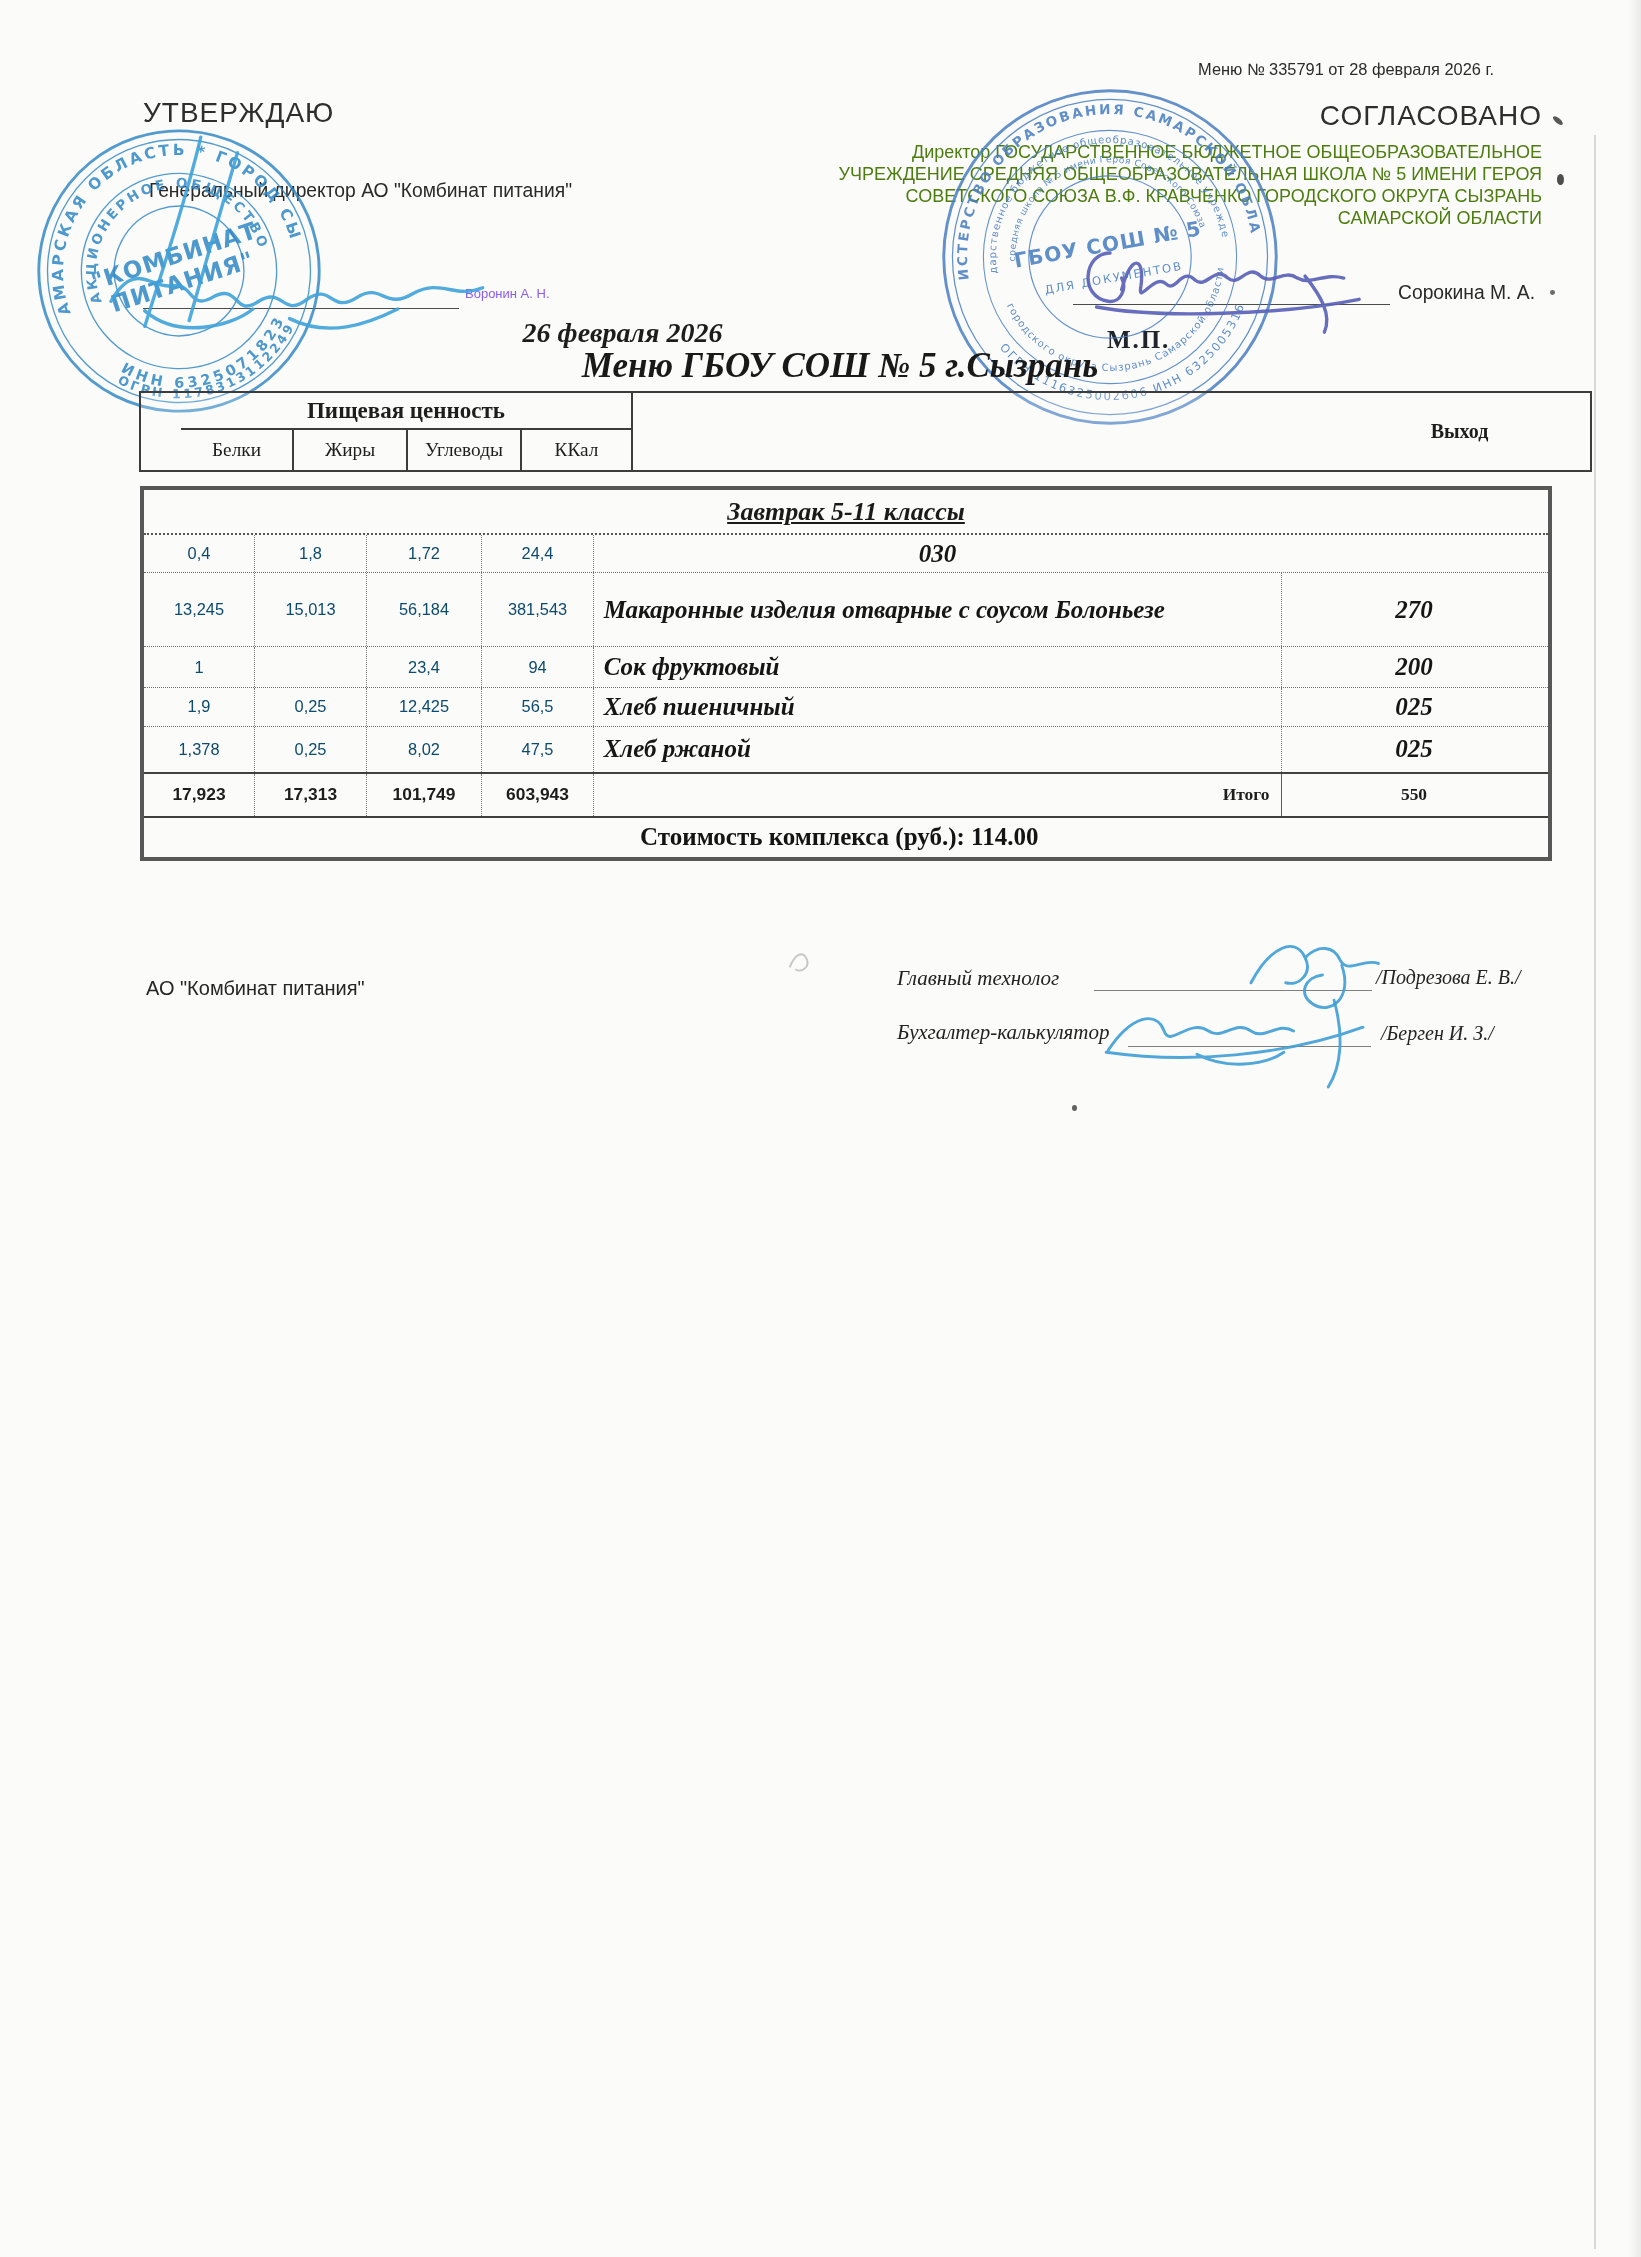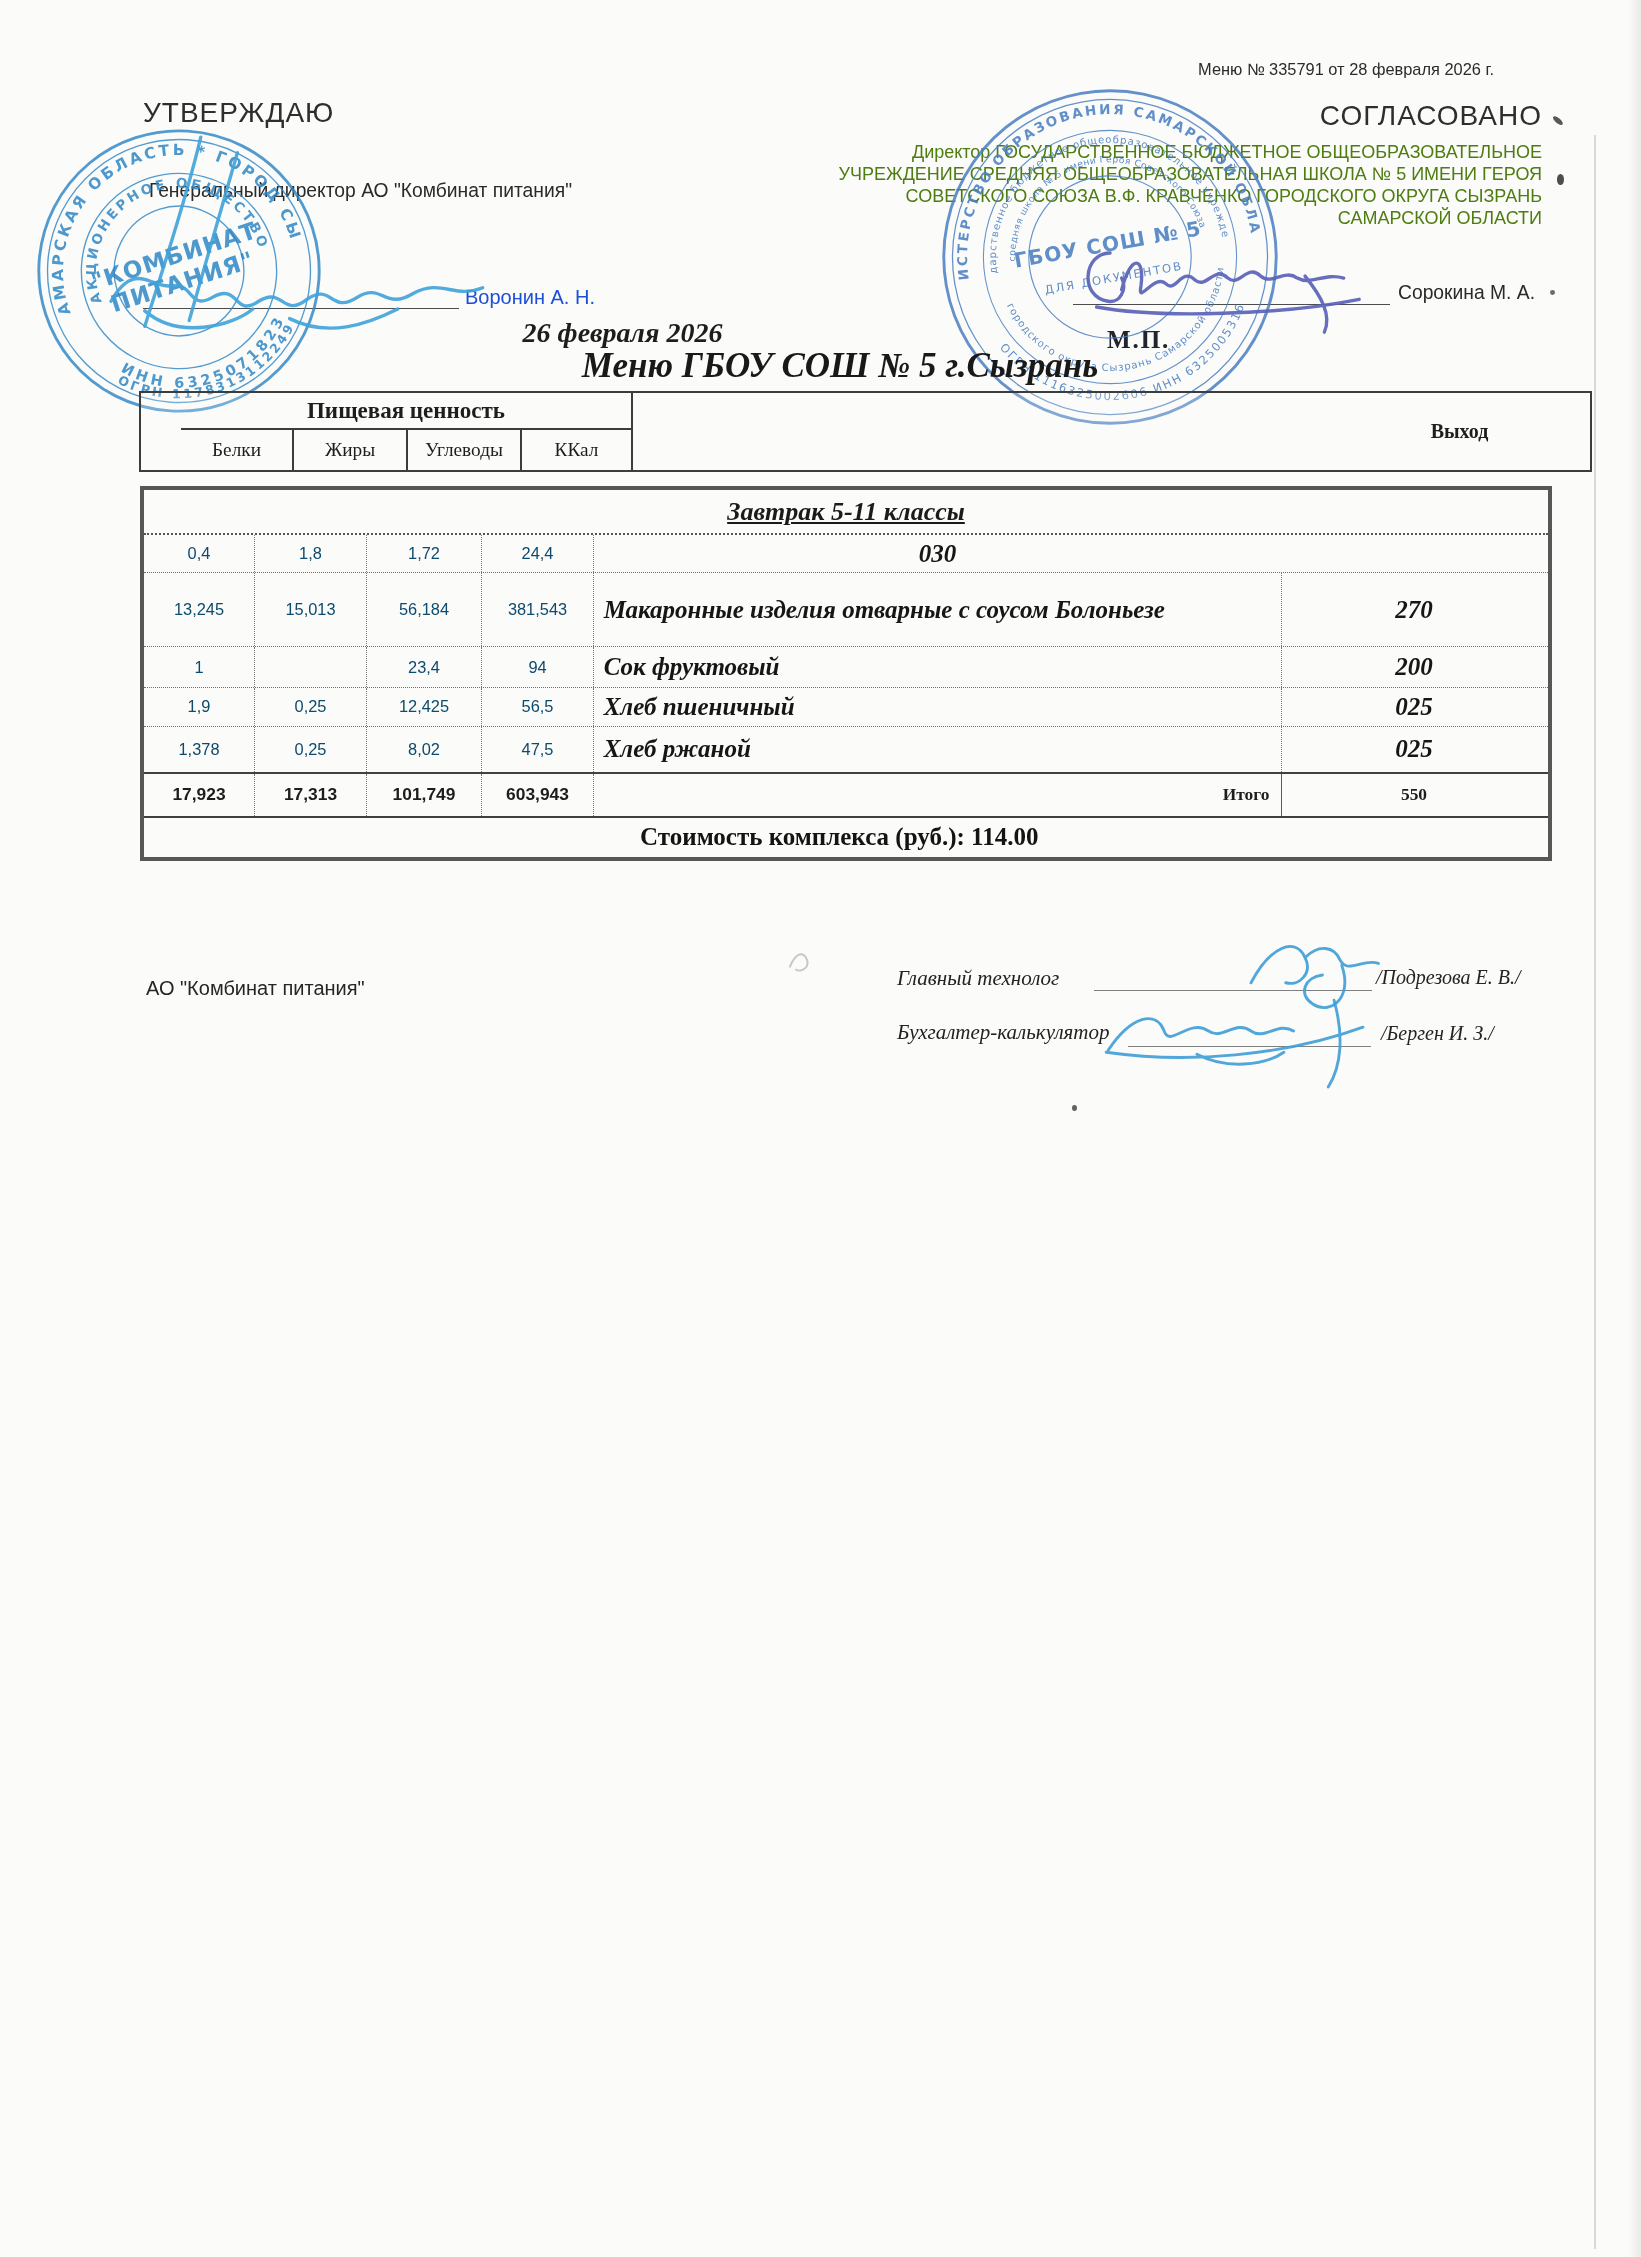--- a/index.html
+++ b/index.html
@@ -11,21 +11,21 @@
   .abs{position:absolute;}
   
   .menu-ref{top:60px;right:147px;font-size:16.4px;color:#2b2b2b;}
   .approve-heading{left:143px;top:97px;font-size:28px;letter-spacing:1px;color:#2e2e2e;}
   .agree-heading{right:99px;top:100px;font-size:28px;letter-spacing:1px;color:#2e2e2e;text-align:right;}
   .agree-roles{right:99px;top:141px;width:801px;text-align:right;
     font-size:18px;line-height:22px;color:#4d7c0f;}
   .approve-role{left:149px;top:180px;font-size:19.3px;color:#2a2a2a;}
   .sigline{border-bottom:1.9px solid #4c4c4c;}
   .approve-sigline{left:143px;top:266px;width:316px;height:42px;}
-  .approve-signer{left:465px;top:286px;font-size:20px;color:#1d4ed8;}
+  .approve-signer{left:465px;top:286px;font-size:13px;color:#8b5cf6;}
   .agree-sigline{left:1073px;top:263px;width:317px;height:41px;}
   .agree-signer{left:1398px;top:282px;font-size:19.3px;color:#2a2a2a;}
   .approve-date{left:497px;top:317px;width:251px;text-align:center;
     font-family:"Liberation Serif",serif;font-weight:bold;font-style:italic;font-size:28px;color:#1d1d1d;}
   .seal-mark{left:1107px;top:326px;font-family:"Liberation Serif",serif;font-weight:bold;
     font-size:25px;letter-spacing:1.9px;color:#20242c;}
   
   .doc-title{left:0;top:346px;width:1680px;text-align:center;
     font-family:"Liberation Serif",serif;font-weight:bold;font-style:italic;
     font-size:35px;color:#191919;}

